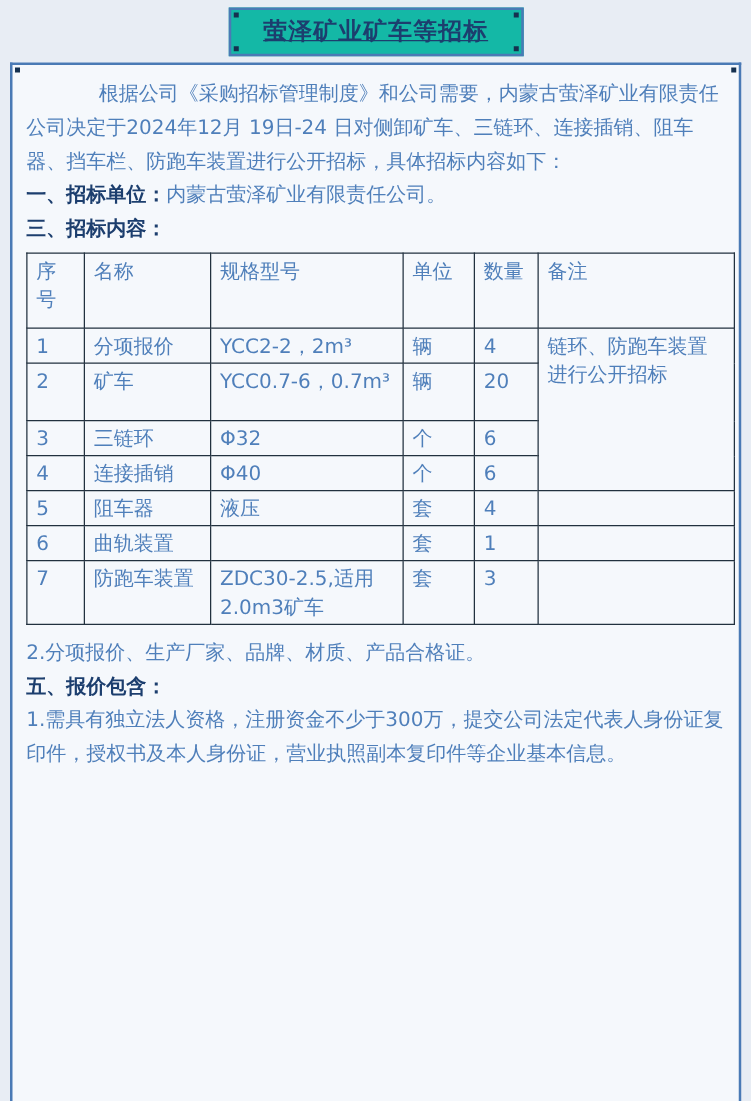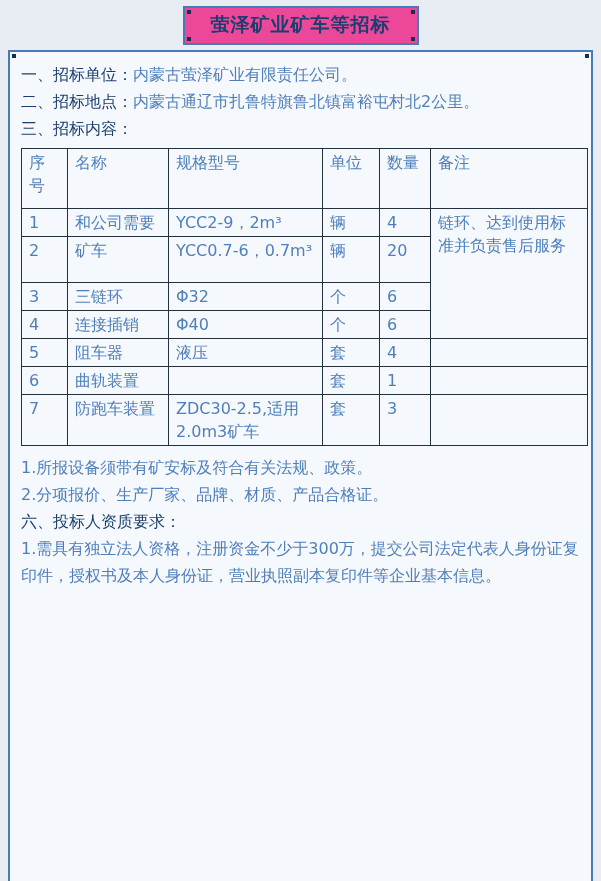--- a/index.html
+++ b/index.html
@@ -15,25 +15,26 @@
   body{
     width:601px;height:881px;overflow:hidden;
     background:var(--page-bg);
     font-family:"DejaVu Sans","Liberation Sans",sans-serif;
     color:var(--body);
   }
   .title-box{
     position:relative;
     width:max-content;
     margin:6px auto 5px auto;
-    background:#ec4899;
+    background:#14b8a6;
     border:2px solid var(--box-border);
     padding:4px 26px 5px 26px;
     font-size:19px;font-weight:bold;color:var(--dark);
     letter-spacing:1px;
+    text-decoration:underline;
   }
   .main-box{
     position:relative;
     margin:0 8px;
     height:846px;
     background:var(--box-bg);
     border:2px solid var(--box-border);
     border-bottom:none;
     padding:9px 8px 0 11px;
     box-sizing:border-box;
@@ -42,21 +43,21 @@
     position:absolute;width:4px;height:4px;background:var(--dot);
   }
   .dot.tl{top:2px;left:2px;}
   .dot.tr{top:2px;right:2px;}
   .dot.bl{bottom:2px;left:2px;}
   .dot.br{bottom:2px;right:2px;}
   p{
     margin:0;font-size:16px;line-height:27px;
   }
   .indent{text-indent:58px;}
-  .hd{font-weight:normal;color:var(--dark);}
+  .hd{font-weight:bold;color:var(--dark);}
   table{
     border-collapse:collapse;table-layout:fixed;
     width:566px;margin:6px 0 8px 0;
   }
   td{
     border:1.5px solid var(--line);
     font-size:16px;line-height:23px;color:var(--body);
     padding:2px 7px;vertical-align:top;
     overflow:hidden;
   }
@@ -77,26 +78,24 @@
   <span class="dot tr"></span>
   <span class="dot bl"></span>
   <span class="dot br"></span>
   <span>萤泽矿业矿车等招标</span>
 </div>
 
 <div class="main-box">
   <span class="dot tl"></span>
   <span class="dot tr"></span>
 
+  <p class="indent">根据公司《采购招标管理制度》和公司需要，内蒙古萤泽矿业有限责任公司决定于2024年12月 19日-24 日对侧卸矿车、三链环、连接插销、阻车器、挡车栏、防跑车装置进行公开招标，具体招标内容如下：</p>
 
   <p>
     <span class="hd">一、招标单位：</span><span>内蒙古萤泽矿业有限责任公司。</span>
-  </p>
-  <p>
-    <span class="hd">二、招标地点：</span><span>内蒙古通辽市扎鲁特旗鲁北镇富裕屯村北2公里。</span>
   </p>
   <p>
     <span class="hd">三、招标内容：</span><span></span>
   </p>
 
   <table>
     <colgroup>
       <col style="width:46px">
         <col style="width:101px">
         <col style="width:154px">
@@ -108,25 +107,25 @@
         <tr class="rhead">
       <td>序号</td>
       <td>名称</td>
       <td>规格型号</td>
       <td>单位</td>
       <td>数量</td>
       <td>备注</td>
     </tr>
     <tr class="r1">
       <td>1</td>
-      <td>和公司需要</td>
-      <td>YCC2-9，2m³</td>
+      <td>分项报价</td>
+      <td>YCC2-2，2m³</td>
       <td>辆</td>
       <td>4</td>
-      <td rowspan="4">链环、达到使用标准并负责售后服务</td>
+      <td rowspan="4">链环、防跑车装置进行公开招标</td>
     </tr>
     <tr class="r2">
       <td>2</td>
       <td>矿车</td>
       <td>YCC0.7-6，0.7m³</td>
       <td>辆</td>
       <td>20</td>
     </tr>
     <tr class="r3">
       <td>3</td>
@@ -162,20 +161,19 @@
       <td>7</td>
       <td>防跑车装置</td>
       <td>ZDC30-2.5,适用2.0m3矿车</td>
       <td>套</td>
       <td>3</td>
       <td></td>
     </tr>
   </tbody>
     </table>
 
-  <p>1.所报设备须带有矿安标及符合有关法规、政策。</p>
   <p>2.分项报价、生产厂家、品牌、材质、产品合格证。</p>
 
+  <p><span class="hd">五、报价包含：</span></p>
 
-  <p><span class="hd">六、投标人资质要求：</span></p>
   <p>1.需具有独立法人资格，注册资金不少于300万，提交公司法定代表人身份证复印件，授权书及本人身份证，营业执照副本复印件等企业基本信息。</p>
 
 </div>
 
 </body></html>

